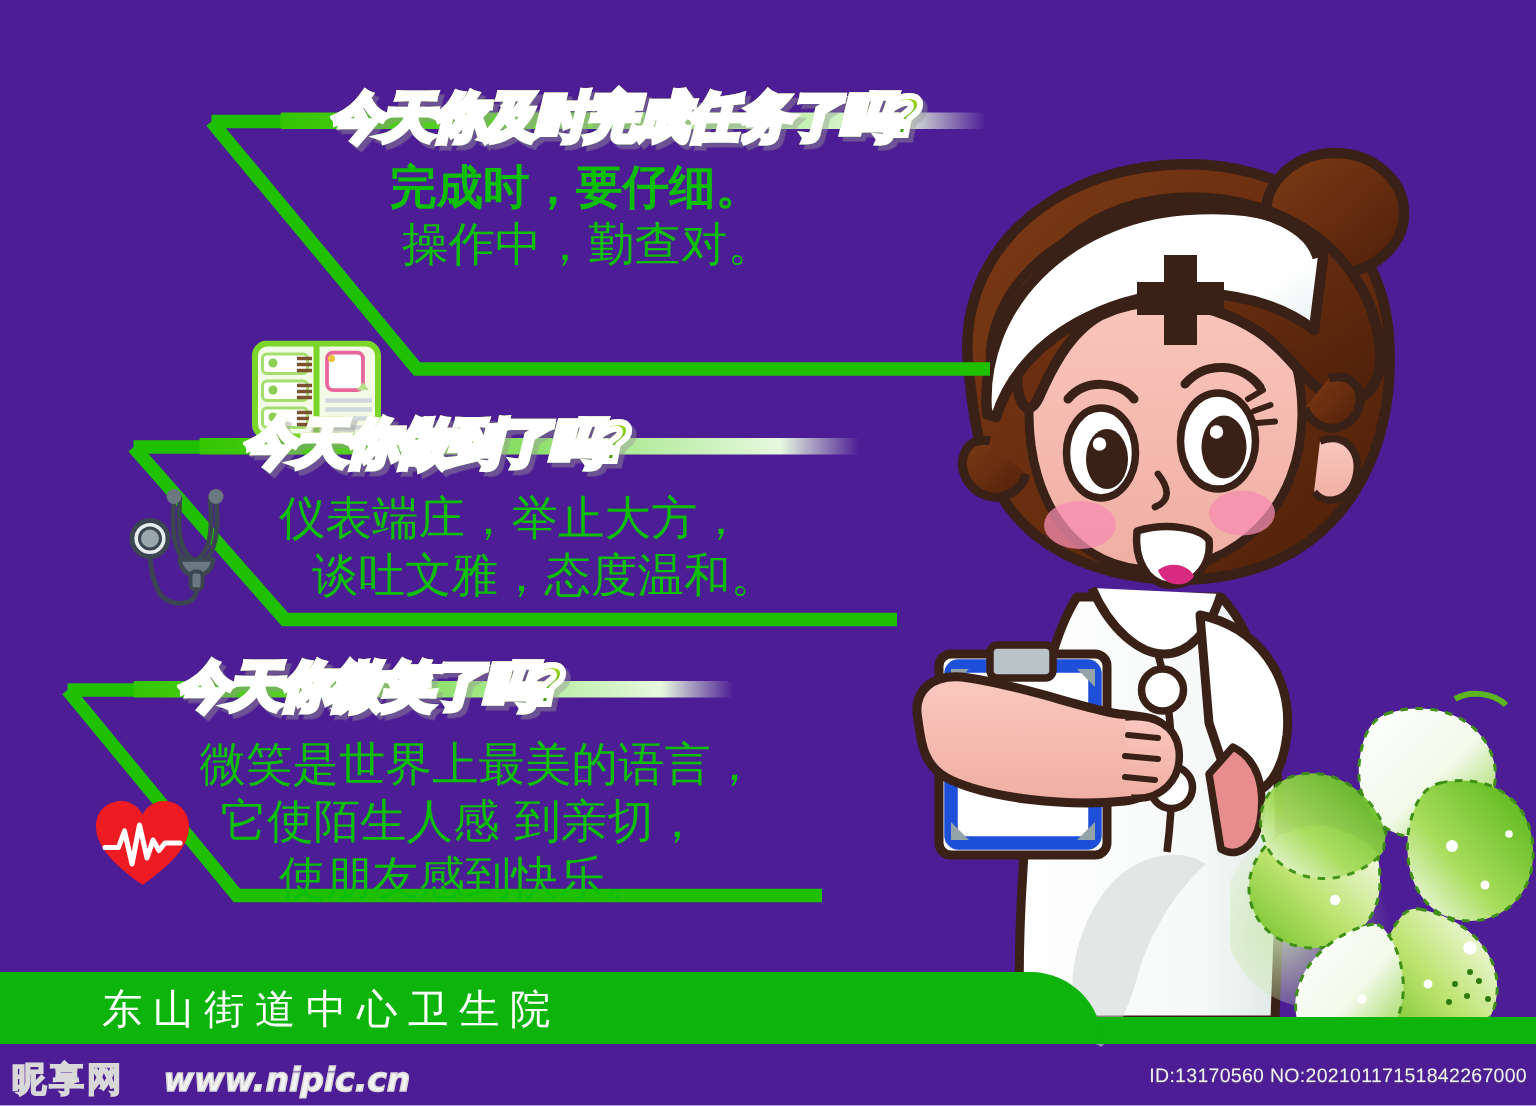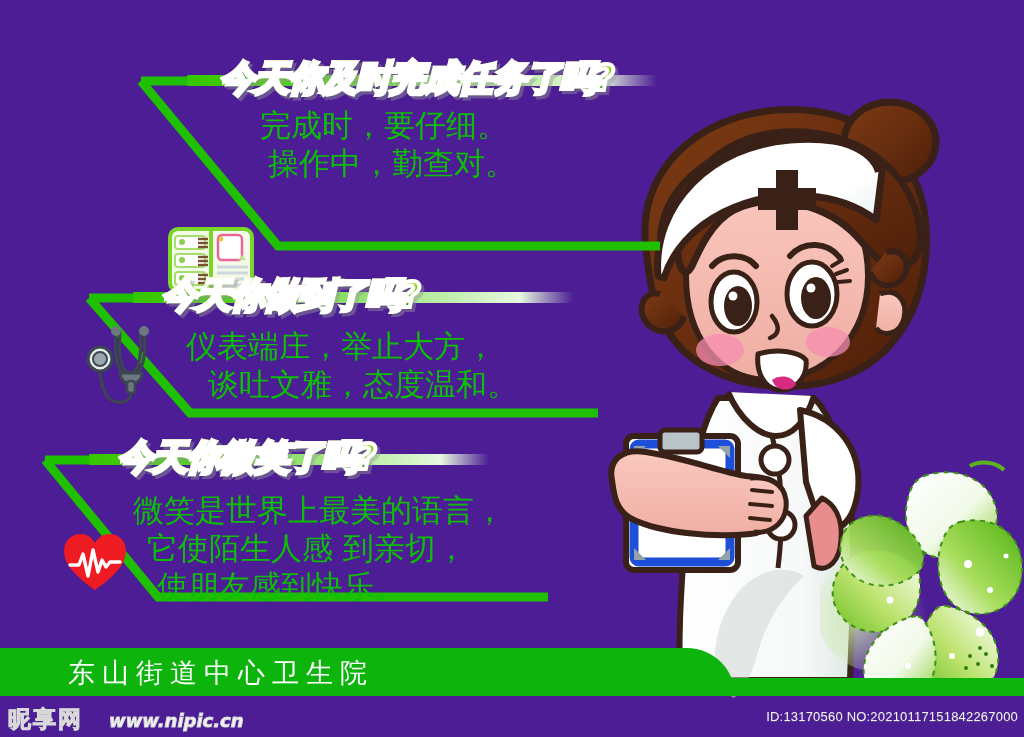--- a/index.html
+++ b/index.html
@@ -37,21 +37,21 @@
           background:#0cb40c;border-top-right-radius:48px;}
   #banner-ext{position:absolute;left:0;top:678px;width:1024px;height:18px;background:#0cb40c;}
   #banner-text{position:absolute;left:68px;top:655px;color:#fff;font-size:27px;letter-spacing:7px;
                font-family:"DejaVu Sans","Liberation Sans",sans-serif;font-weight:500;}
 
   
   #wm-left{position:absolute;left:8px;top:704px;display:flex;align-items:baseline;gap:26px;
            color:#f3f3f3;-webkit-text-stroke:1px #d8d8d8;
            font-family:"DejaVu Sans","Liberation Sans",sans-serif;text-align:right;}
   #wm-left .cn{font-size:23px;font-weight:700;letter-spacing:2px;}
-  #wm-left .url{font-size:18px;font-weight:700;font-style:italic;}
+  #wm-left .url{font-size:22px;font-weight:700;font-style:italic;}
   #wm-right{position:absolute;right:6px;top:709px;color:#f2f2f2;font-size:13px;
             text-shadow:0 1px 1px rgba(120,120,120,.55);
             font-family:"Liberation Sans",sans-serif;letter-spacing:.2px;}
 
   
   #nurse{position:absolute;left:600px;top:80px;width:424px;height:600px;}
   #flower{position:absolute;left:820px;top:460px;width:204px;height:236px;}
   #shadow-blob{position:absolute;left:700px;top:560px;width:120px;height:140px;}
 </style>
 </head>
@@ -256,21 +256,21 @@
         <line x1="49" y1="40" x2="80" y2="40"></line>
           <line x1="49" y1="46" x2="80" y2="46"></line>
         <line x1="49" y1="52" x2="80" y2="52"></line>
           <line x1="49" y1="58" x2="80" y2="58"></line>
       </g>
       <circle cx="53" cy="12" r="2.4" fill="#f0c23c"></circle>
       <path d="M74 28 l4 5 h-8 z" fill="#b9e08a"></path>
     </svg>
 
     <div class="lines" style="left:236px;top:52px;font-size:31px;">
-      <div style="margin-left:24px;">完成时，要仔细。</div>
+      <div style="margin-left:24px;font-weight:bold;">完成时，要仔细。</div>
       <div style="margin-left:32px;">操作中，勤查对。</div>
     </div>
   </div>
 
   <div class="section" style="left:0;top:280px;width:640px;height:140px;">
     <svg class="frame-svg" width="640" height="145" viewBox="0 0 640 145">
       <path d="M89 18 L 152 18 M89 18 L 190 133 L 598 133" fill="none" stroke="#1ec000" stroke-width="9" stroke-linejoin="miter"></path>
     </svg>
 
     <div class="head-wrap" style="left:118px;top:-8px;">
@@ -311,21 +311,21 @@
     </div>
 
     <svg style="position:absolute;left:62px;top:92px;" width="66" height="62" viewBox="0 0 66 62">
       <path d="M33 58 C 10 42 2 30 2 19 C 2 8 10 2 19 2 C 26 2 31 7 33 11 C 35 7 40 2 47 2 C 56 2 64 8 64 19 C 64 30 56 42 33 58 Z" fill="#ee1b22"></path>
       <path d="M8 33 H 17 L 21 22 L 26 44 L 31 18 L 36 40 L 40 28 L 44 35 L 48 30 L 58 30" fill="none" stroke="#ffffff" stroke-width="3.4" stroke-linejoin="round" stroke-linecap="round"></path>
     </svg>
 
     <div class="lines" style="left:133px;top:52px;font-size:31px;">
       <div style="margin-left:0px;">微笑是世界上最美的语言，</div>
       <div style="margin-left:14px;">它使陌生人感 到亲切，</div>
-      <div style="margin-left:24px;">使朋友感到快乐。</div>
+      <div style="margin-left:53px;">使朋友感到快乐。</div>
     </div>
   </div>
 
   <div id="banner-ext"></div>
   <div id="banner"></div>
   <div id="banner-text">东山街道中心卫生院</div>
 
   <div id="wm-left">
     <span class="cn">昵享网</span>
     <span class="url">www.nipic.cn</span>

